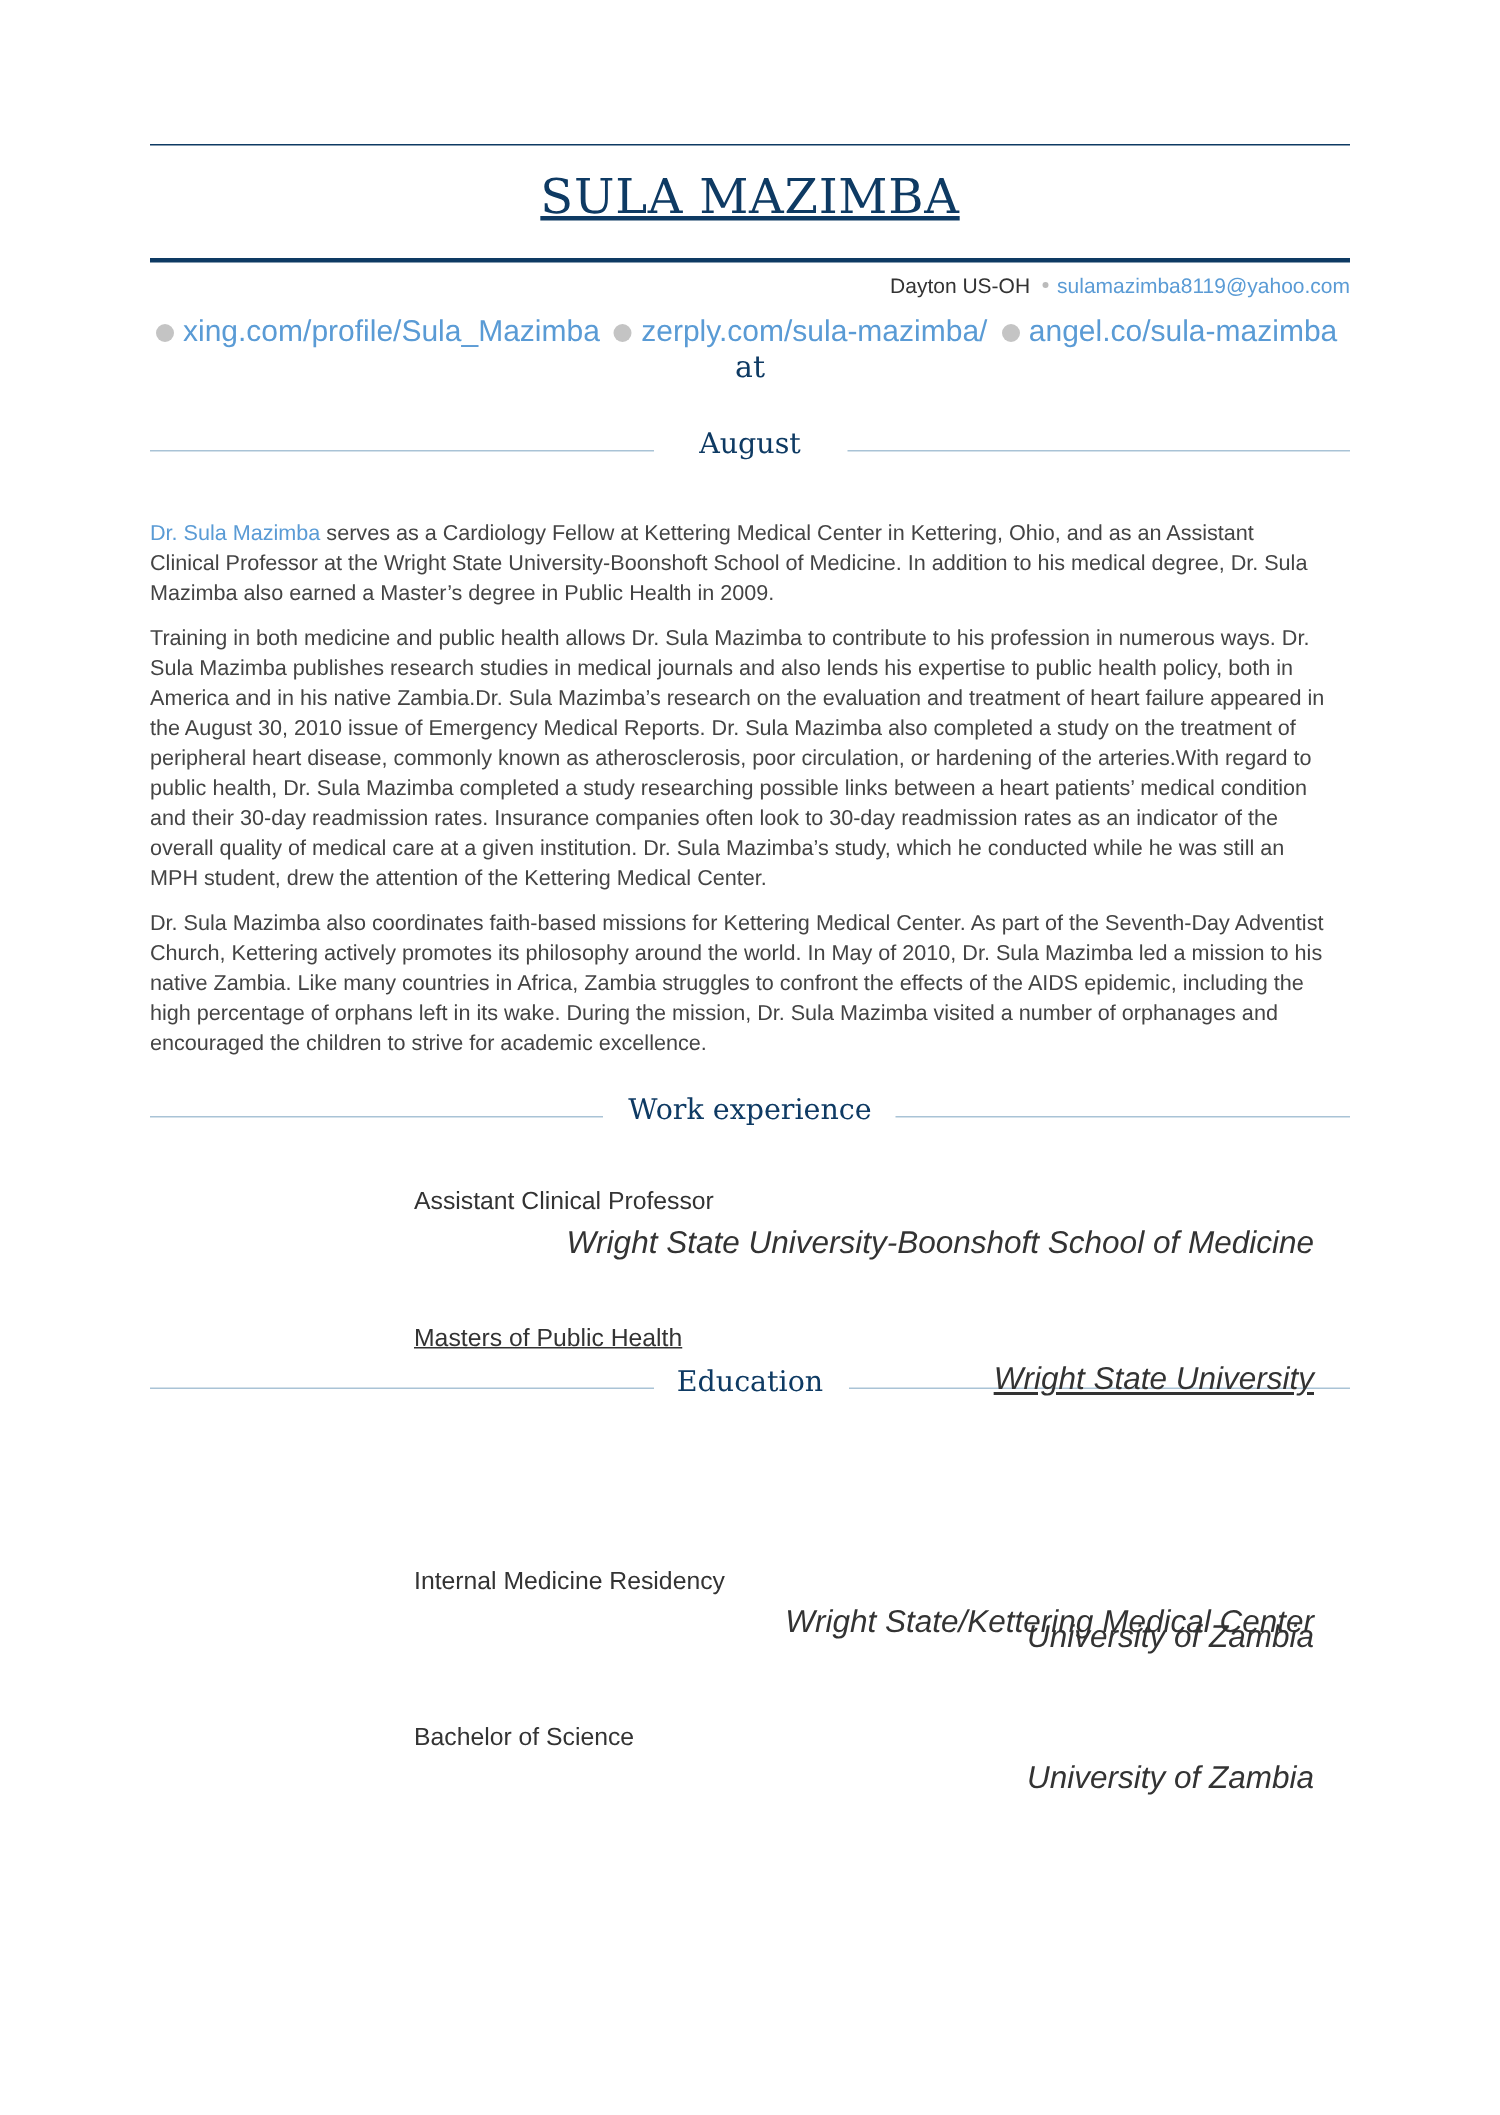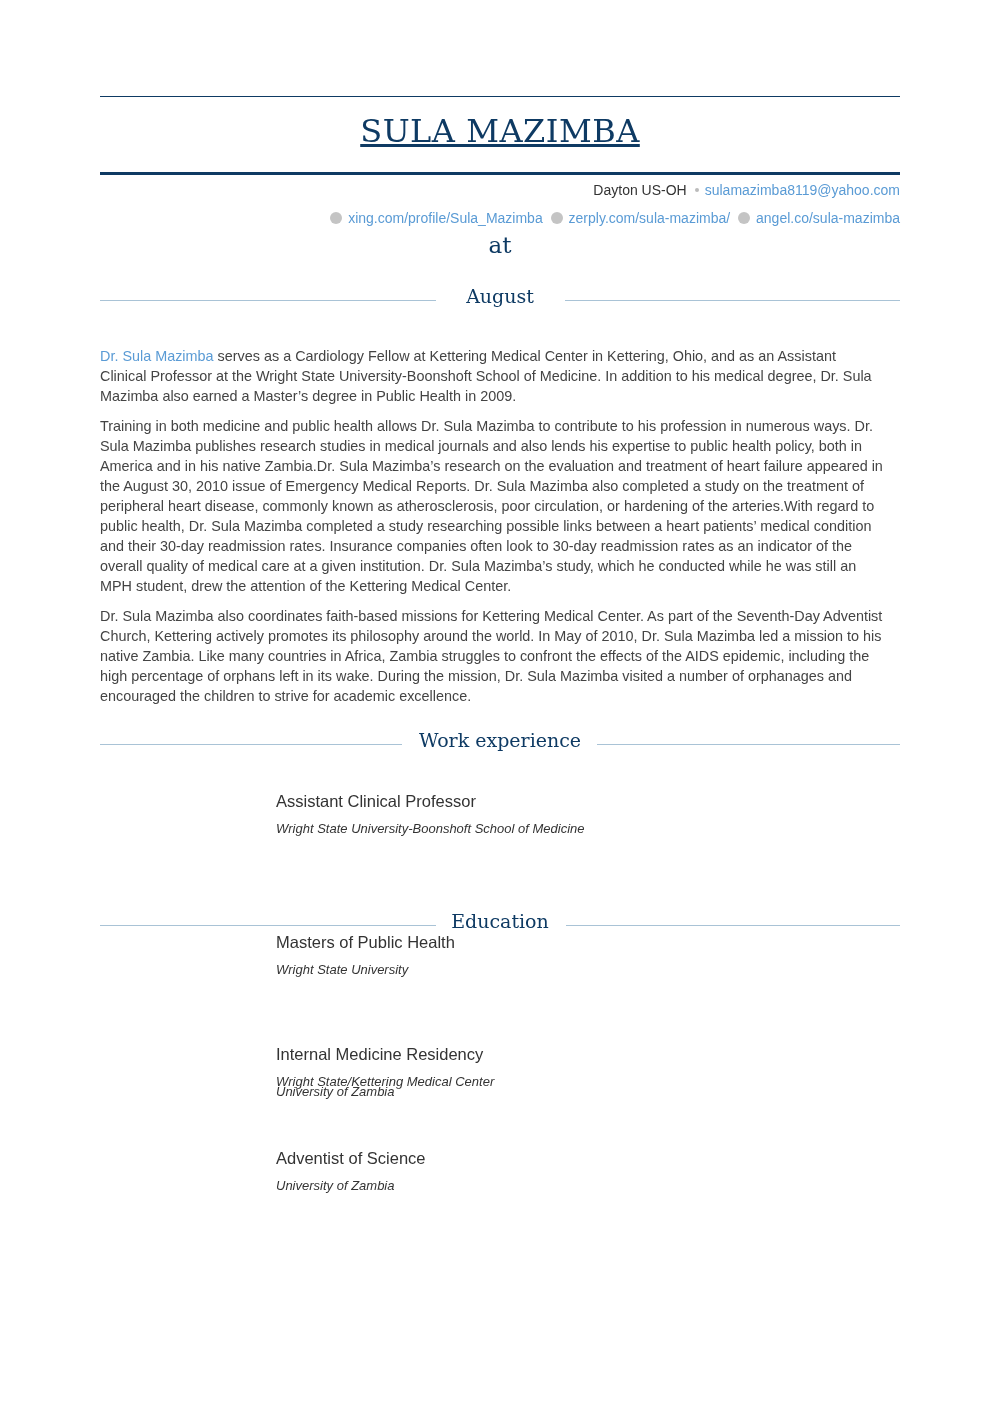--- a/index.html
+++ b/index.html
@@ -2,33 +2,33 @@
 <html><head>
 <meta charset="utf-8">
 <style>
   html, body { margin: 0; padding: 0; background: #ffffff; }
   body { width: 1000px; height: 1410px; position: relative; font-family: "Liberation Sans", sans-serif; color: #333; }
   .page { position: absolute; left: 100px; top: 0; width: 800px; }
   .rule-top { position: absolute; top: 96px; left: 0; width: 800px; height: 1px; background: #0e3a63; }
   .name { position: absolute; top: 112px; left: 0; width: 800px; text-align: center; font-family: "DejaVu Serif", serif; font-size: 32px; color: #0e3a63; letter-spacing: 0.5px; text-decoration: underline; }
   .rule-thick { position: absolute; top: 172px; left: 0; width: 800px; height: 3px; background: #0e3a63; }
   .contact1 { position: absolute; top: 182px; left: 0; width: 800px; text-align: right; font-size: 14px; color: #333; }
-  .contact2 { position: absolute; top: 210px; left: 0; width: 800px; text-align: right; font-size: 14px; }
+  .contact2 { position: absolute; top: 210px; left: 0; width: 800px; text-align: left; font-size: 20px; }
   .link { color: #5a9bd5; text-decoration: none; }
   .dot { display: inline-block; width: 4px; height: 4px; border-radius: 50%; background: #bbb; margin: 0 6px 2px 8px; vertical-align: middle; }
   .globe { display: inline-block; width: 12px; height: 12px; border-radius: 50%; background: #c4c4c4; margin: 0 6px 0 4px; vertical-align: -1px; }
-  .headline { position: absolute; top: 232px; left: 0; width: 800px; text-align: center; font-family: "DejaVu Serif", serif; font-size: 23px; color: #0e3a63; }
+  .headline { position: absolute; top: 232px; left: 0; width: 800px; text-align: center; font-family: "DejaVu Serif", serif; font-size: 20px; color: #0e3a63; }
   .section-head { position: absolute; left: 0; width: 800px; height: 30px; }
   .section-head .line { position: absolute; top: 15px; height: 1px; background: #a9c3d6; }
   .section-head .title { position: absolute; top: 0; left: 0; width: 800px; text-align: center; font-family: "DejaVu Serif", serif; font-size: 19px; color: #0e3a63; }
   .summary { position: absolute; top: 346px; left: 0; width: 800px; font-size: 14.4px; line-height: 20px; color: #444; }
   .summary p { margin: 0 16px 10px 0; }
   .entry { position: absolute; left: 176px; width: 600px; }
   .entry .t { font-size: 16.5px; color: #333; line-height: 22px; }
-  .entry .s { font-size: 13px; color: #333; font-style: italic; line-height: 22px; margin-top: 6px; }
+  .entry .s { font-size: 21px; color: #333; font-style: italic; line-height: 22px; margin-top: 6px; text-align: right; }
 </style>
 </head>
 <body>
 
 <div class="page">
   <div class="rule-top"></div>
   <div class="name">SULA MAZIMBA</div>
   <div class="rule-thick"></div>
 
   <div class="contact1">
@@ -65,28 +65,28 @@
     <div class="t">Assistant Clinical Professor</div>
     <div class="s">Wright State University-Boonshoft School of Medicine</div>
   </div>
 
   <div class="section-head" style="top:870px;margin-top:40px;">
     <div class="line" style="left:0;width:336px;"></div>
     <div class="title">Education</div>
     <div class="line" style="left:466px;width:334px;"></div>
   </div>
 
-  <div class="entry" style="top:931px;">
+  <div class="entry" style="top:881px;text-decoration:underline;">
     <div class="t">Masters of Public Health</div>
     <div class="s">Wright State University</div>
   </div>
   <div class="entry" style="top:1003px;margin-top:40px;">
     <div class="t">Internal Medicine Residency</div>
     <div class="s">Wright State/Kettering Medical Center</div>
   </div>
   <div class="entry" style="top:1075px;">
     <div class="s">University of Zambia</div>
   </div>
   <div class="entry" style="top:1147px;">
-    <div class="t">Adventist of Science</div>
+    <div class="t">Bachelor of Science</div>
     <div class="s">University of Zambia</div>
   </div>
 </div>
 
 </body></html>

